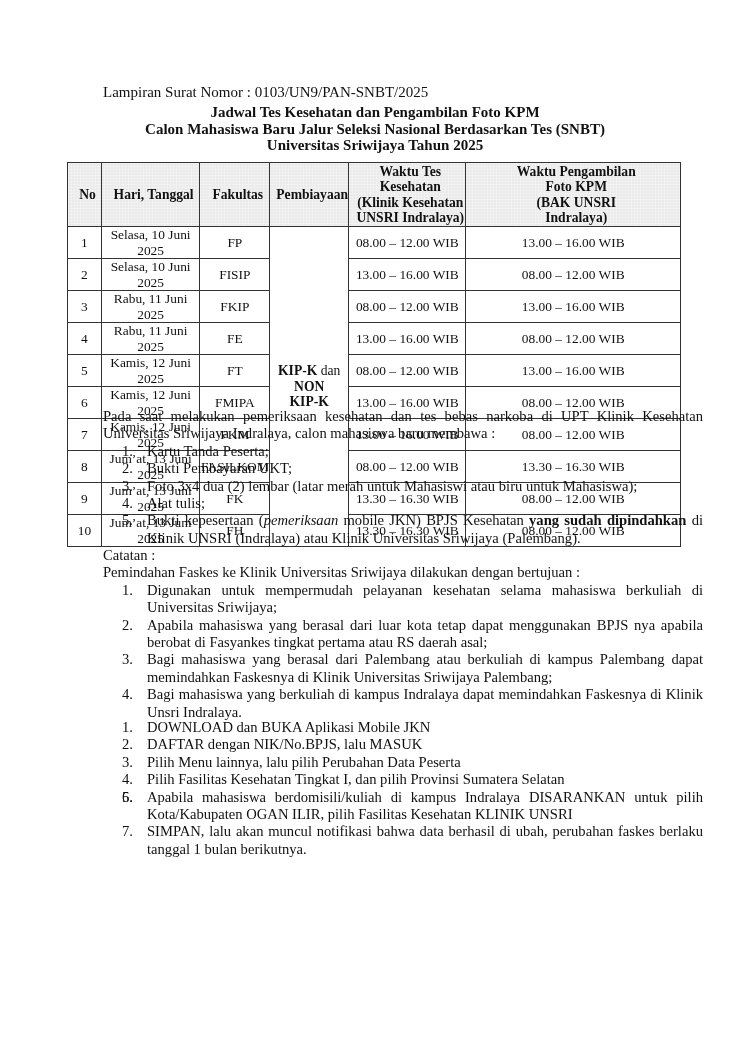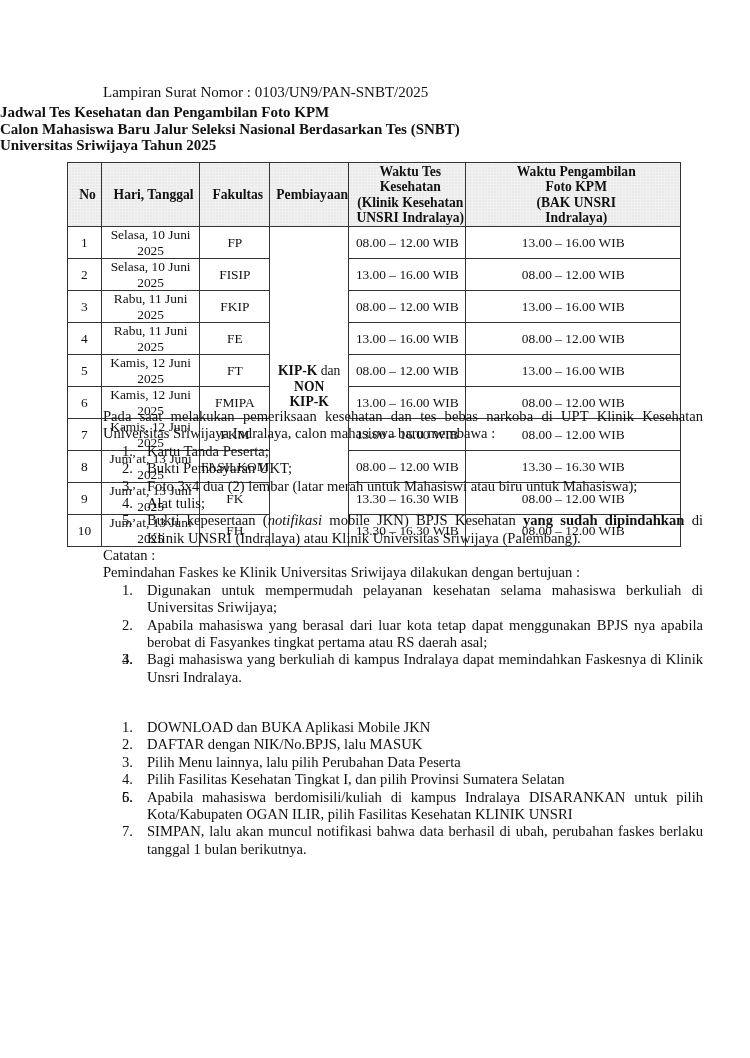--- a/index.html
+++ b/index.html
@@ -7,21 +7,21 @@
     width: 750px; height: 1058px; position: relative; overflow: hidden;
     font-family: "Liberation Serif", serif; color: #111;
     font-size: 14.6px;
   }
   .ref {
     position: absolute; left: 103px; top: 84px;
     font-size: 15px;
   }
   .titles {
     position: absolute; left: 0; width: 750px; top: 104px;
-    text-align: left; font-weight: bold; font-size: 15px; line-height: 16.5px;
+    text-align: center; font-weight: bold; font-size: 15px; line-height: 16.5px;
   }
   table.sched {
     position: absolute; left: 67px; top: 162px;
     border-collapse: collapse; width: 614px;
     font-size: 13.4px;
   }
   table.sched th, table.sched td {
     border: 1px solid #333; padding: 0; text-align: center; line-height: 15.5px;
   }
   table.sched thead th {
@@ -171,31 +171,31 @@
   </tbody>
 </table>
 
 <div class="body-text sec1">
   <p>Pada saat melakukan pemeriksaan kesehatan dan tes bebas narkoba di UPT Klinik Kesehatan Universitas Sriwijaya Indralaya, calon mahasiswa baru membawa :</p>
   <ol class="items">
     <li><span class="num">1.</span><span>Kartu Tanda Peserta;</span></li>
     <li><span class="num">2.</span><span>Bukti Pembayaran UKT;</span></li>
     <li><span class="num">3.</span><span>Foto 3x4 dua (2) lembar (latar merah untuk Mahasiswi atau biru untuk Mahasiswa);</span></li>
     <li><span class="num">4.</span><span>Alat tulis;</span></li>
-    <li><span class="num">5.</span><span>Bukti kepesertaan (</span><i>notifikasi</i><span> mobile JKN) BPJS Kesehatan </span><b>yang sudah dipindahkan</b><span> di Klinik UNSRI (Indralaya) atau Klinik Universitas Sriwijaya (Palembang).</span></li>
+    <li><span class="num">5.</span><span>Bukti kepesertaan (</span><i>pemeriksaan</i><span> mobile JKN) BPJS Kesehatan </span><b>yang sudah dipindahkan</b><span> di Klinik UNSRI (Indralaya) atau Klinik Universitas Sriwijaya (Palembang).</span></li>
   </ol>
 </div>
 
 <div class="body-text sec2">
   <p>Catatan :</p>
   <p>Pemindahan Faskes ke Klinik Universitas Sriwijaya dilakukan dengan bertujuan :</p>
   <ol class="items">
     <li><span class="num">1.</span><span>Digunakan untuk mempermudah pelayanan kesehatan selama mahasiswa berkuliah di Universitas Sriwijaya;</span></li>
     <li><span class="num">2.</span><span>Apabila mahasiswa yang berasal dari luar kota tetap dapat menggunakan BPJS nya apabila berobat di Fasyankes tingkat pertama atau RS daerah asal;</span></li>
-    <li><span class="num">3.</span></li>
+    <li><span class="num">3.</span><span>Bagi mahasiswa yang berasal dari Palembang atau berkuliah di kampus Palembang dapat memindahkan Faskesnya di Klinik Universitas Sriwijaya Palembang;</span></li>
     <li><span class="num">4.</span><span>Bagi mahasiswa yang berkuliah di kampus Indralaya dapat memindahkan Faskesnya di Klinik Unsri Indralaya.</span></li>
   </ol>
 </div>
 
 <div class="body-text sec3">
   <ol class="items">
     <li><span class="num">1.</span><span>DOWNLOAD dan BUKA Aplikasi Mobile JKN</span></li>
     <li><span class="num">2.</span><span>DAFTAR dengan NIK/No.BPJS, lalu MASUK</span></li>
     <li><span class="num">3.</span><span>Pilih Menu lainnya, lalu pilih Perubahan Data Peserta</span></li>
     <li><span class="num">4.</span><span>Pilih Fasilitas Kesehatan Tingkat I, dan pilih Provinsi Sumatera Selatan</span></li>

